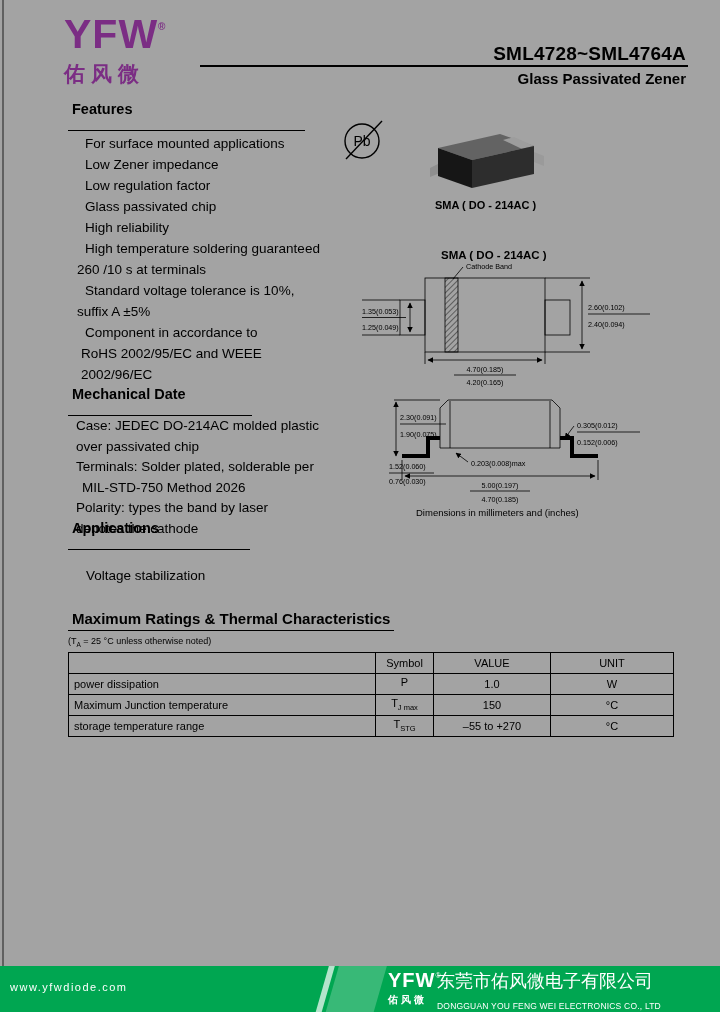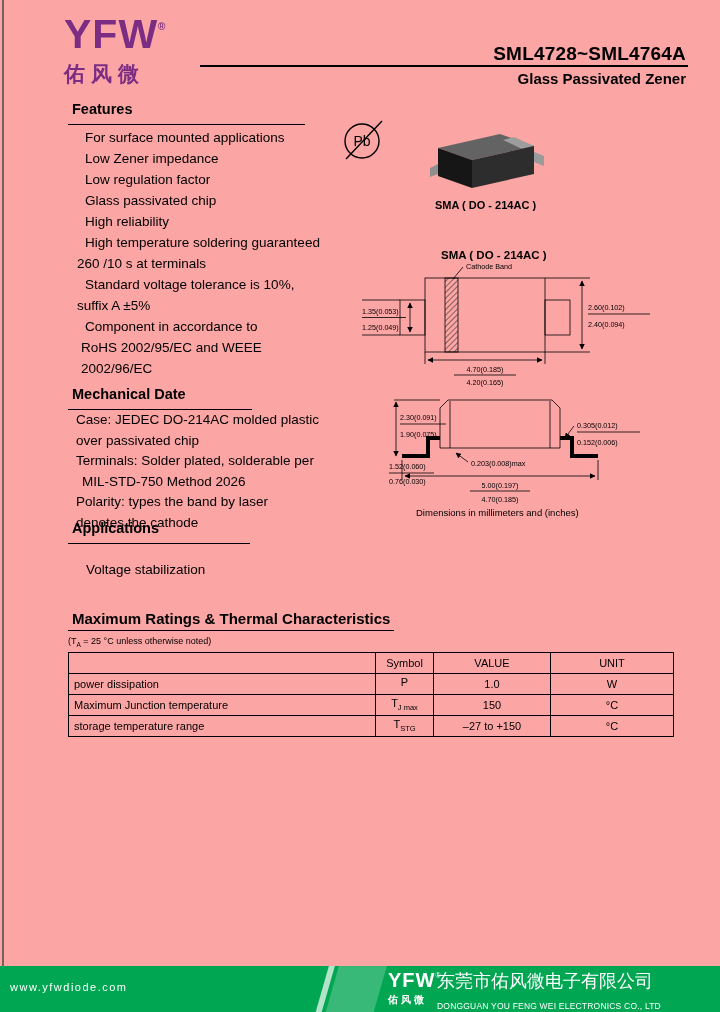--- a/index.html
+++ b/index.html
@@ -1,27 +1,27 @@
 <!DOCTYPE html>
 <html><head>
 <meta charset="utf-8">
 <style>
   html,body{margin:0;padding:0;background:#fff}
-  .page{position:relative;width:720px;height:1012px;background:#fca5a5;font-family:"Liberation Sans",sans-serif;color:#000;overflow:hidden}
+  .page{position:relative;width:720px;height:1012px;background:#a3a3a3;font-family:"Liberation Sans",sans-serif;color:#000;overflow:hidden}
   .abs{position:absolute}
   .edge-line{position:absolute;left:2px;top:0;width:2px;height:1012px;background:#4a4a4a;opacity:.75}
   
   .logo-en{font-size:41px;font-weight:bold;color:#7b2d84;letter-spacing:1px;line-height:1}
   .logo-reg{font-size:10px;color:#7b2d84;vertical-align:18px;font-weight:bold}
   .logo-cn{font-size:21px;font-weight:bold;color:#7b2d84;letter-spacing:6px;margin-top:5px}
   .part-no{font-size:19px;font-weight:bold;text-align:right;letter-spacing:.2px}
   .subtitle{font-size:15px;font-weight:bold;text-align:right}
   .hdr-line{position:absolute;left:200px;top:65px;width:488px;height:2px;background:#000}
   
-  .sec-head{font-size:14.5px;font-weight:bold;border-bottom:1.5px solid #000;padding:0 0 7px 4px}
+  .sec-head{font-size:14.5px;font-weight:bold;border-bottom:1.5px solid #000;padding:0 0 13px 4px}
   .body-text{font-size:13.5px}
   .feat-item{line-height:21px;padding-left:17px}
   .feat-item.outdent{padding-left:9px}
   .feat-item.outdent2{padding-left:13px}
   .mech-line{line-height:20.5px;padding-left:8px}
   .app-item{line-height:21px;padding-left:18px}
   
   .drawing-caption{font-size:11px;font-weight:bold}
   .drawing-title{font-size:11.5px;font-weight:bold}
   .dim-note{font-size:9.5px}
@@ -223,21 +223,21 @@
       </tr>
       <tr>
         <td class="col-param">Maximum Junction temperature</td>
         <td class="col-sym"><span>T</span><sub>J max</sub></td>
         <td class="col-val">150</td>
         <td class="col-unit">°C</td>
       </tr>
       <tr>
         <td class="col-param">storage temperature range</td>
         <td class="col-sym"><span>T</span><sub>STG</sub></td>
-        <td class="col-val">–27 to +150</td>
+        <td class="col-val">–55 to +270</td>
         <td class="col-unit">°C</td>
       </tr>
     </tbody>
       </table>
   </div>
 
   <div class="footer">
     <div class="footer-site">www.yfwdiode.com</div>
     <div class="stripe1"></div>
     <div class="stripe2"></div>

